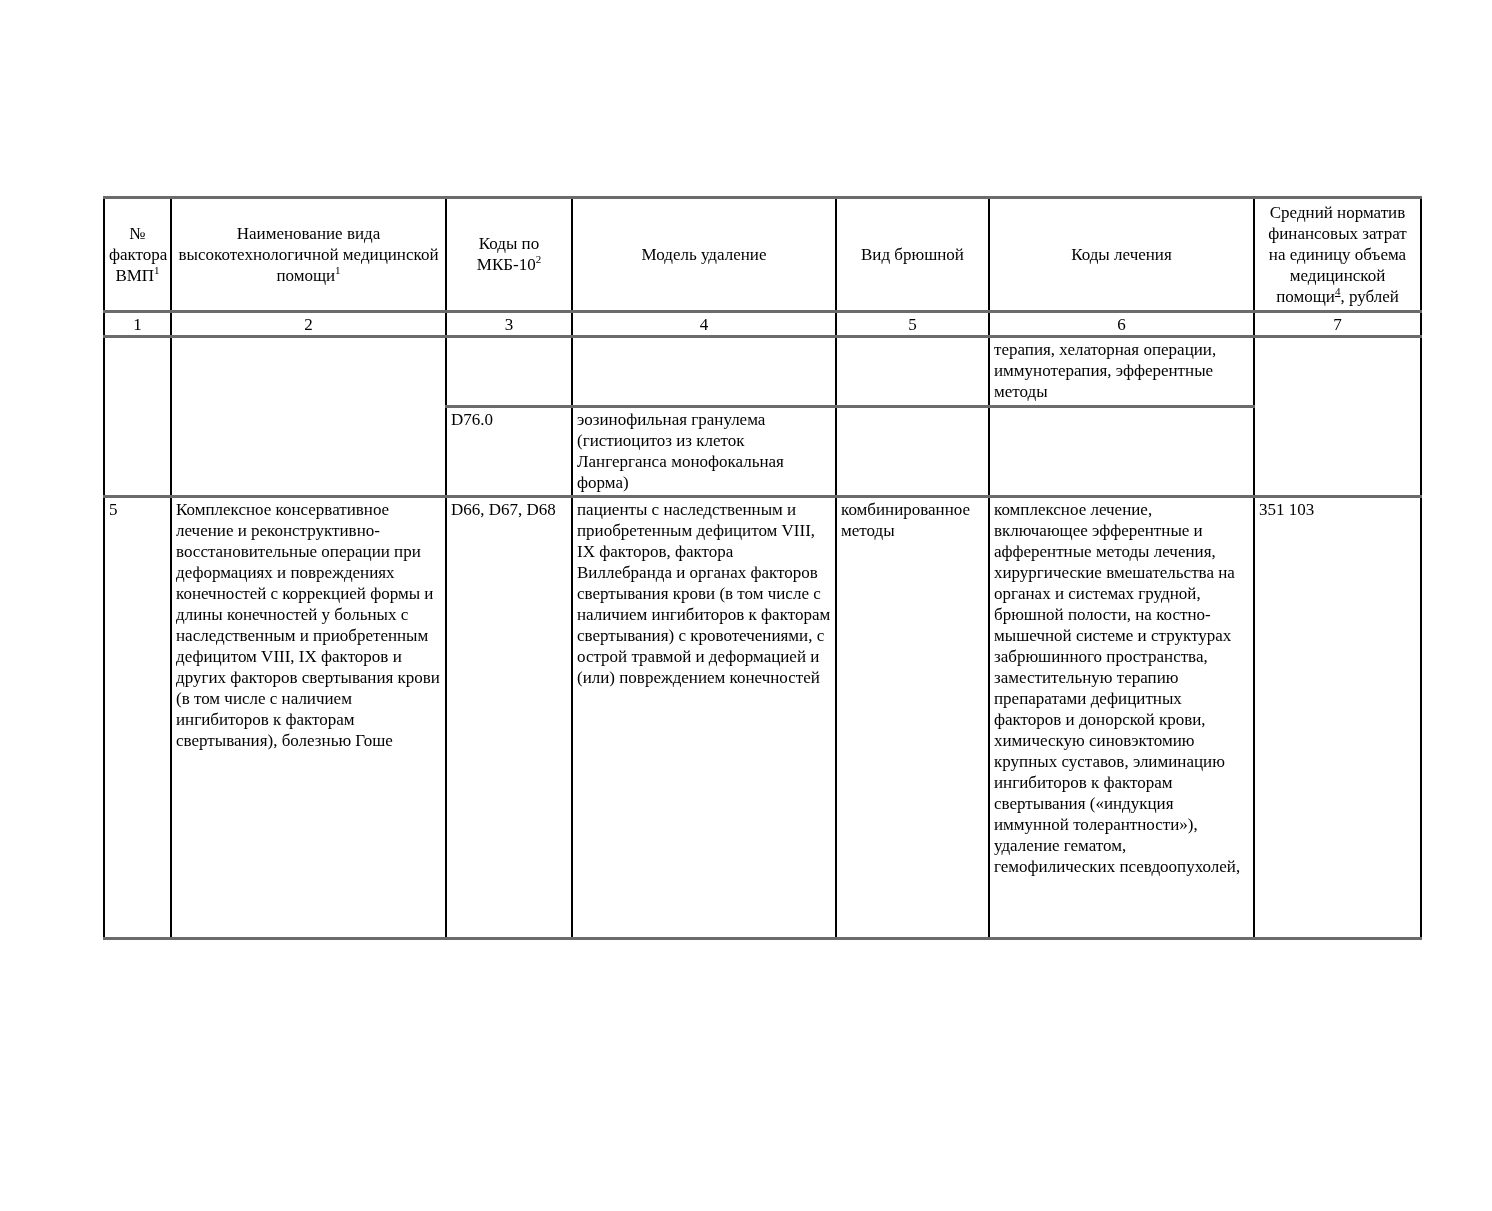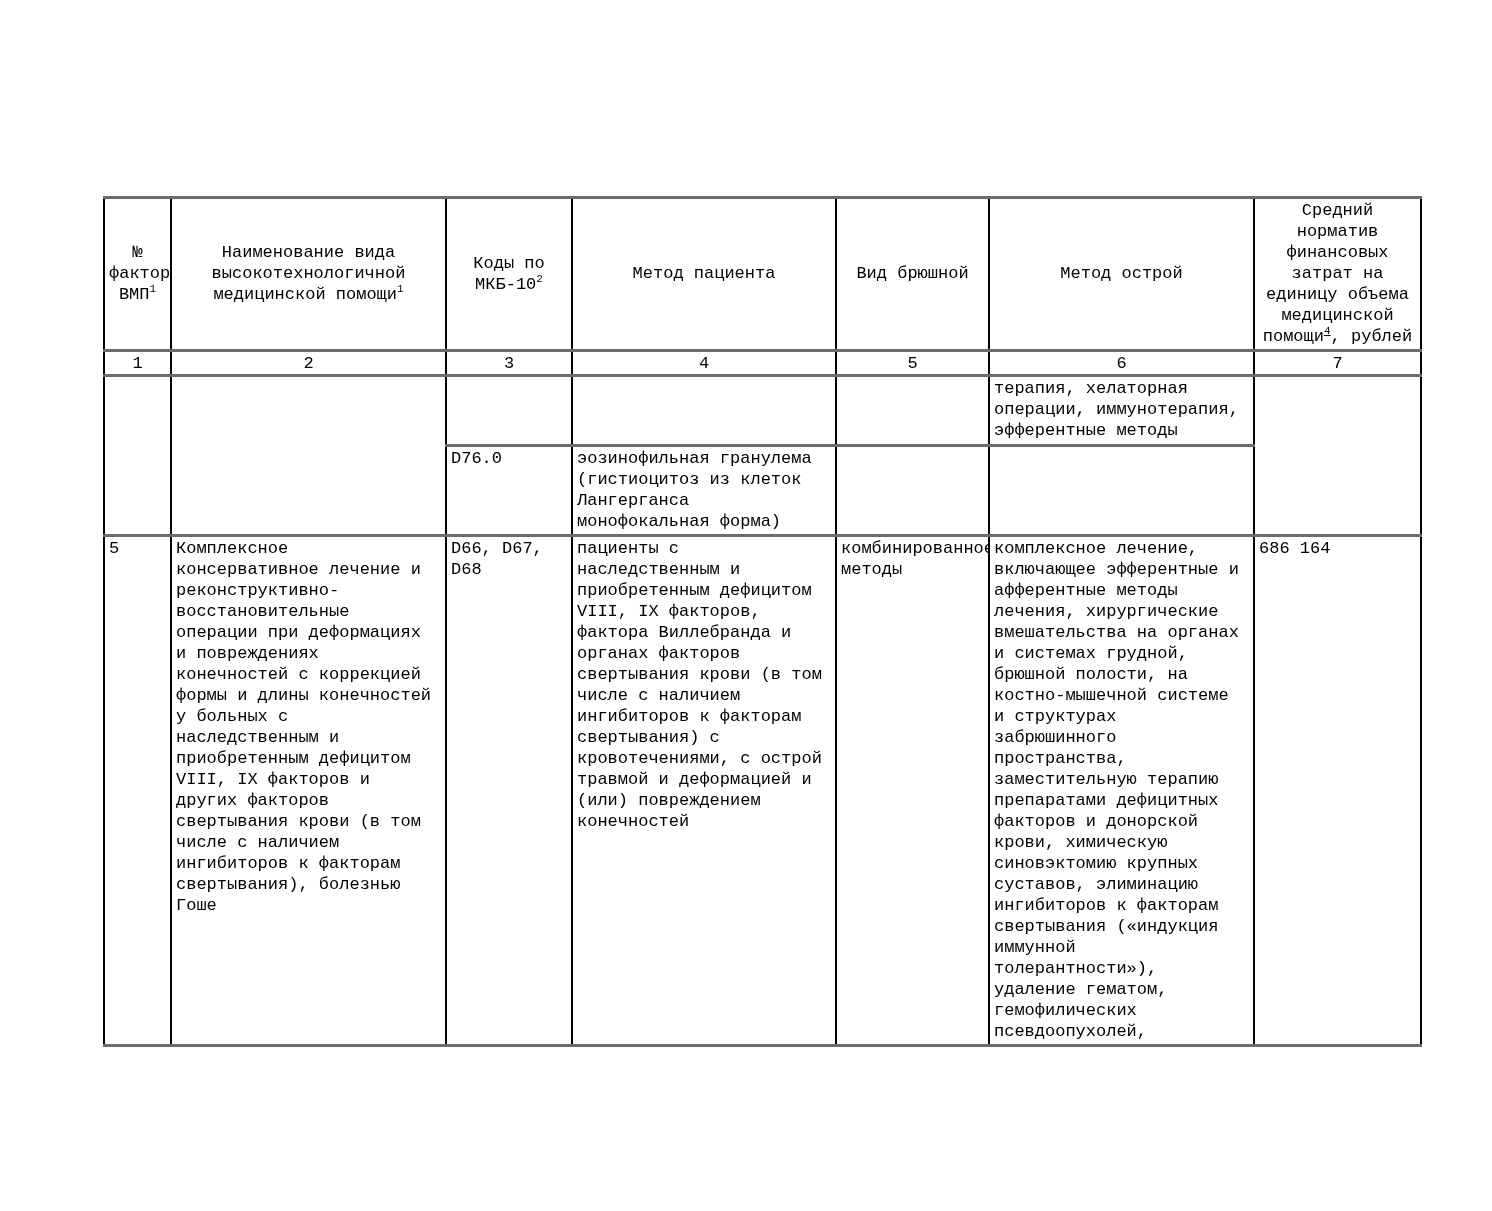--- a/index.html
+++ b/index.html
@@ -28,21 +28,20 @@
   table.vmp td, table.vmp th {
     border-left: 2px solid #000000;
     border-right: 2px solid #000000;
     border-top: 3px solid #6b6b6b;
     border-bottom: 3px solid #6b6b6b;
     padding: 1px 4px 2px 4px;
     vertical-align: top;
     text-align: left;
     font-weight: normal;
     overflow: hidden;
-    font-family: Liberation Mono, monospace;
   }
   tr.r-header { height: 114px; }
   tr.r-nums   { height: 25px; }
   tr.r-a      { height: 70px; }
   tr.r-b      { height: 85px; }
   tr.r-5      { height: 442px; }
   tr.r-header th { vertical-align: middle; text-align: center; }
   tr.r-nums td   { vertical-align: middle; text-align: center; padding: 0 4px; }
   td.c-center { text-align: center; }
   sup { font-size: 11px; line-height: 0; }
@@ -60,23 +59,23 @@
       <col style="width:264px">
       <col style="width:153px">
       <col style="width:265px">
       <col style="width:167px">
     </colgroup>
     <tbody>
       <tr class="r-header">
         <th><span>№ фактора ВМП</span><sup>1</sup></th>
         <th><span>Наименование вида высокотехнологичной медицинской помощи</span><sup>1</sup></th>
         <th><span>Коды по МКБ-10</span><sup>2</sup></th>
-        <th><span>Метод пациента</span></th>
+        <th><span>Модель удаление</span></th>
         <th><span>Вид брюшной</span></th>
-        <th><span>Метод острой</span></th>
+        <th><span>Коды лечения</span></th>
         <th><span>Средний норматив финансовых затрат на единицу объема медицинской помощи</span><sup class="u">4</sup><span>, рублей</span></th>
       </tr>
       <tr class="r-nums">
         <td>1</td>
         <td>2</td>
         <td>3</td>
         <td>4</td>
         <td>5</td>
         <td>6</td>
         <td>7</td>
@@ -96,17 +95,17 @@
         <td></td>
         <td></td>
       </tr>
       <tr class="r-5">
         <td class="c-center">5</td>
         <td>Комплексное консервативное лечение и реконструктивно-восстановительные операции при деформациях и повреждениях конечностей с коррекцией формы и длины конечностей у больных с наследственным и приобретенным дефицитом VIII, IX факторов и других факторов свертывания крови (в том числе с наличием ингибиторов к факторам свертывания), болезнью Гоше</td>
         <td class="c-center">D66, D67, D68</td>
         <td>пациенты с наследственным и приобретенным дефицитом VIII, IX факторов, фактора Виллебранда и органах факторов свертывания крови (в том числе с наличием ингибиторов к факторам свертывания) с кровотечениями, с острой травмой и деформацией и (или) повреждением конечностей</td>
         <td class="c-center">комбинированное методы</td>
         <td>комплексное лечение, включающее эфферентные и афферентные методы лечения, хирургические вмешательства на органах и системах грудной, брюшной полости, на костно-мышечной системе и структурах забрюшинного пространства, заместительную терапию препаратами дефицитных факторов и донорской крови, химическую синовэктомию крупных суставов, элиминацию ингибиторов к факторам свертывания («индукция иммунной толерантности»), удаление гематом, гемофилических псевдоопухолей,</td>
-        <td class="c-center">686 164</td>
+        <td class="c-center">351 103</td>
       </tr>
     </tbody>
   </table>
 </div>
 
 </body></html>

